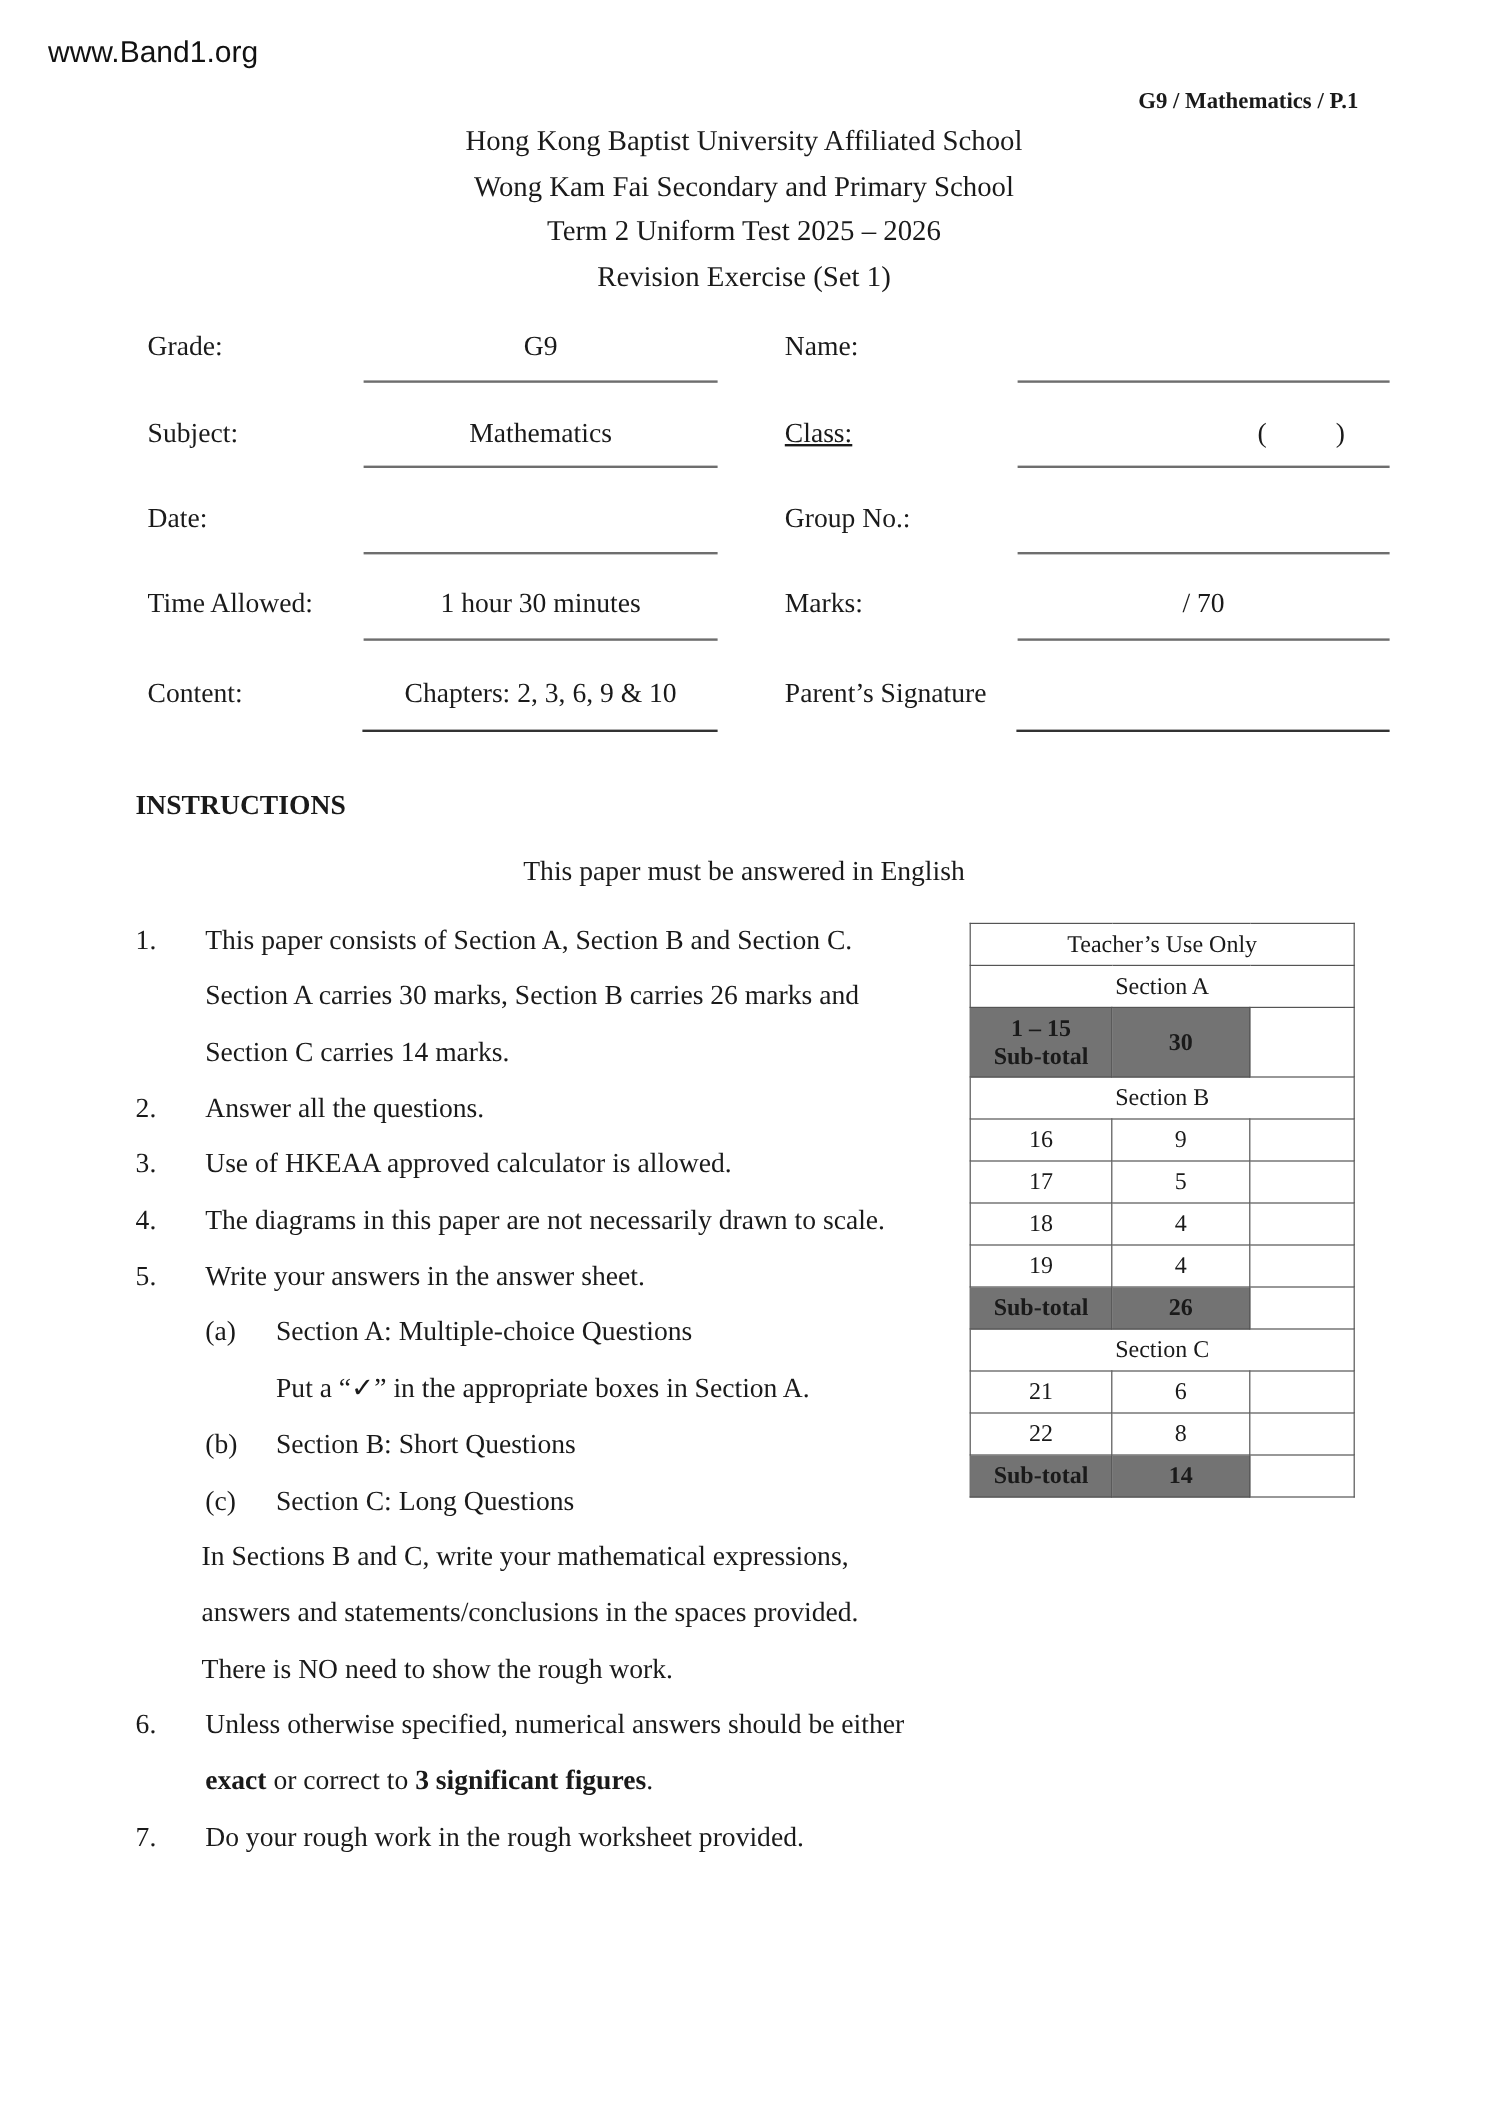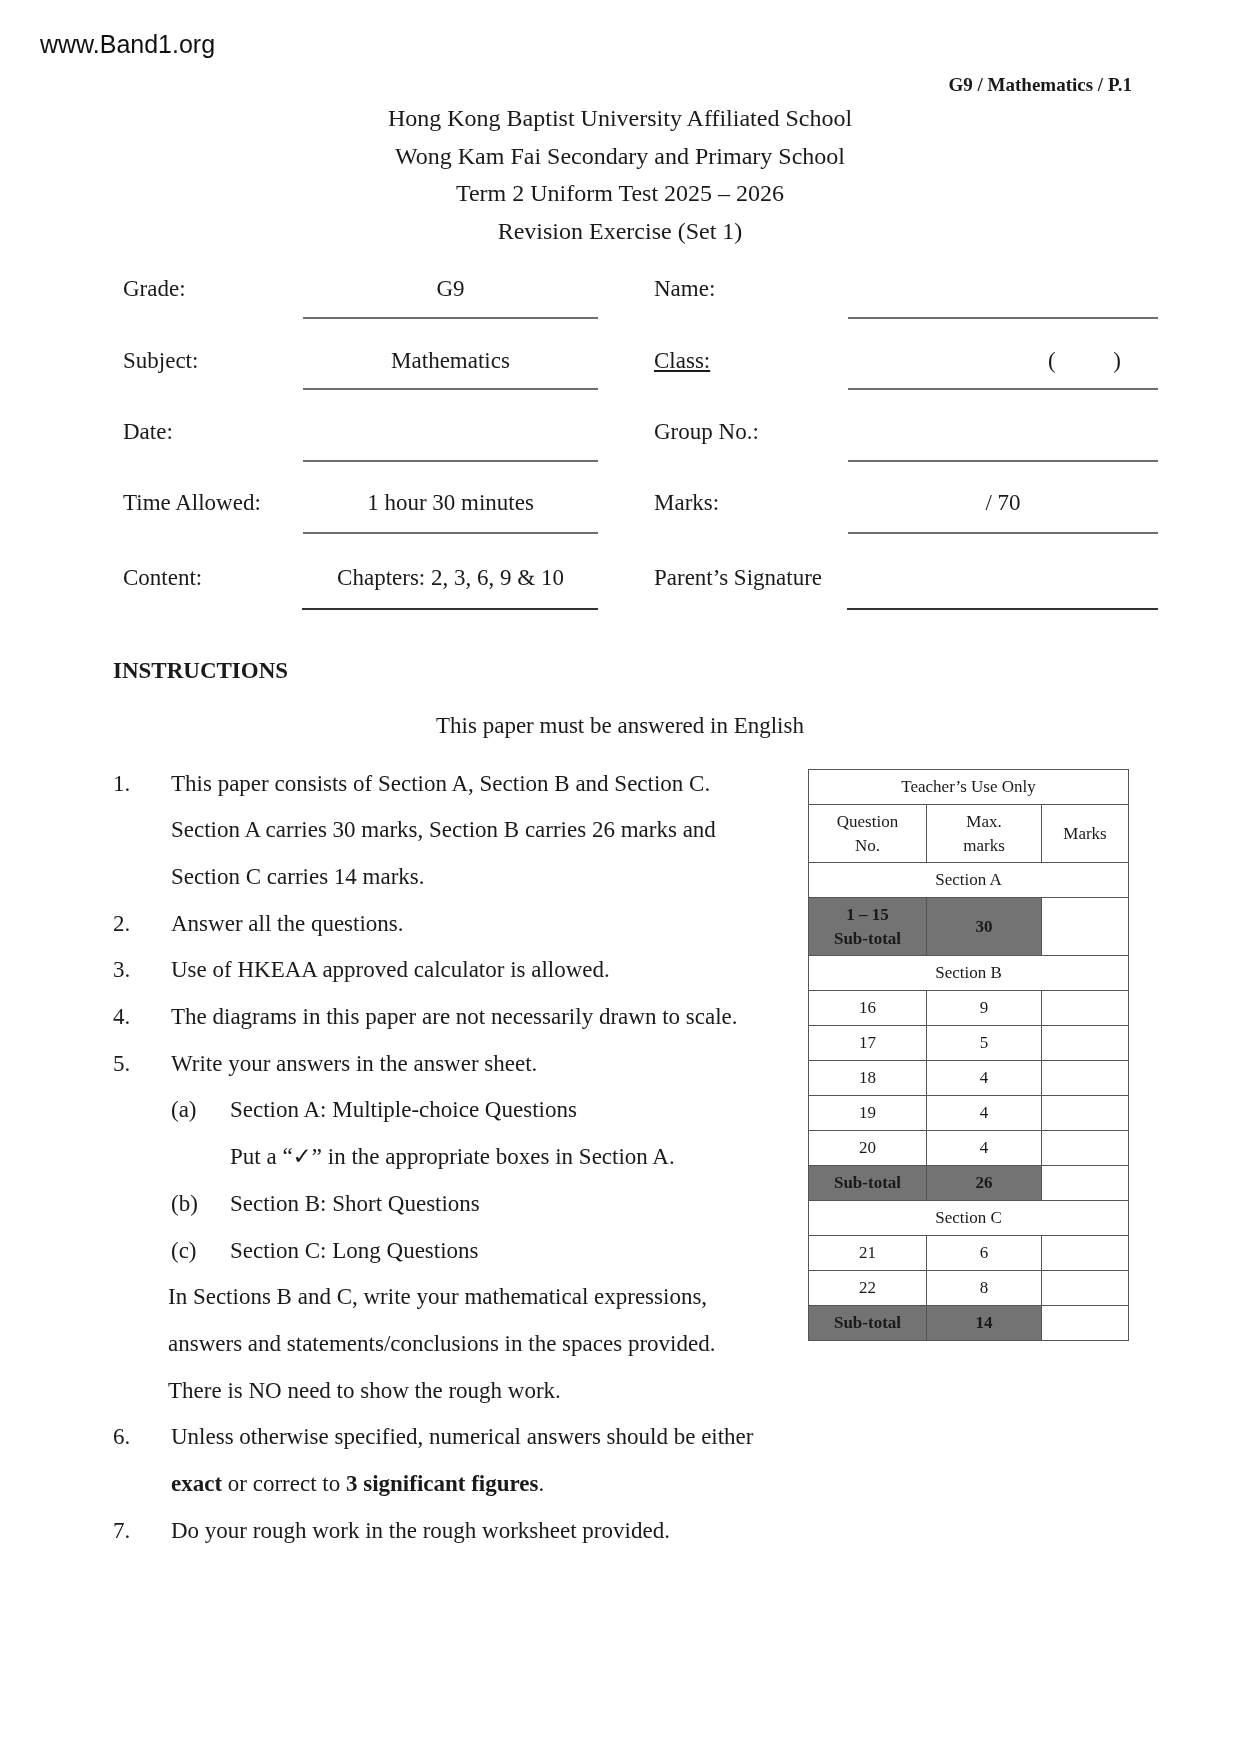--- a/index.html
+++ b/index.html
@@ -13,21 +13,21 @@
 
   .form-label { font-size: 23px; }
   .form-value { font-size: 23px; text-align: center; }
   .form-line { height: 0; border-top: 2px solid #6e6e6e; }
 
   .instr-title { left: 113px; top: 658px; font-weight: bold; font-size: 23px; }
   .lang-note { left: 0; width: 1240px; text-align: center; top: 713px; font-size: 23px; }
 
   .instr { font-size: 23px; line-height: 26px; white-space: nowrap; }
 
-  table.tuo { position: absolute; left: 808px; top: 769px; border-collapse: collapse; font-size: 17px; }
+  table.tuo { position: absolute; left: 808px; top: 769px; border-collapse: collapse; font-size: 20px; }
   table.tuo td { border: 1.5px solid #555; text-align: center; padding: 0; height: 34px; line-height: 24px; }
   table.tuo td.c1 { width: 117px; }
   table.tuo td.c2 { width: 114px; }
   table.tuo td.c3 { width: 86px; }
   table.tuo td.shade { background: #737373; font-weight: bold; }
   table.tuo .head td { height: 57px; line-height: 24px; }
   table.tuo .tall td { height: 57px; }
   .bold { font-weight: bold; }
 </style>
 </head>
@@ -123,25 +123,20 @@
 
   <div class="abs instr" style="left:113px;top:1518px;">7.</div>
   <div class="abs instr" style="left:171px;top:1518px;">Do your rough work in the rough worksheet provided.</div>
 </div>
 
 <table class="tuo">
   <tbody>
       <tr>
     <td colspan="3">Teacher’s Use Only</td>
   </tr>
-  <tr class="head">
-    <td class="c1"><span>Question</span><br><span>No.</span></td>
-    <td class="c2"><span>Max.</span><br><span>marks</span></td>
-    <td class="c3">Marks</td>
-  </tr>
   <tr>
         <td colspan="3">Section A</td>
       </tr>
   <tr class="tall">
     <td class="c1 shade"><span>1 – 15</span><br><span>Sub-total</span></td>
     <td class="c2 shade">30</td>
     <td class="c3"></td>
   </tr>
   <tr>
         <td colspan="3">Section B</td>
@@ -160,25 +155,20 @@
     <td class="c1">18</td>
     <td class="c2">4</td>
     <td class="c3"></td>
   </tr>
   <tr>
     <td class="c1">19</td>
     <td class="c2">4</td>
     <td class="c3"></td>
   </tr>
   <tr>
-    <td class="c1">20</td>
-    <td class="c2">4</td>
-    <td class="c3"></td>
-  </tr>
-  <tr>
     <td class="c1 shade">Sub-total</td>
     <td class="c2 shade">26</td>
     <td class="c3"></td>
   </tr>
   <tr>
         <td colspan="3">Section C</td>
       </tr>
   <tr>
     <td class="c1">21</td>
     <td class="c2">6</td>

